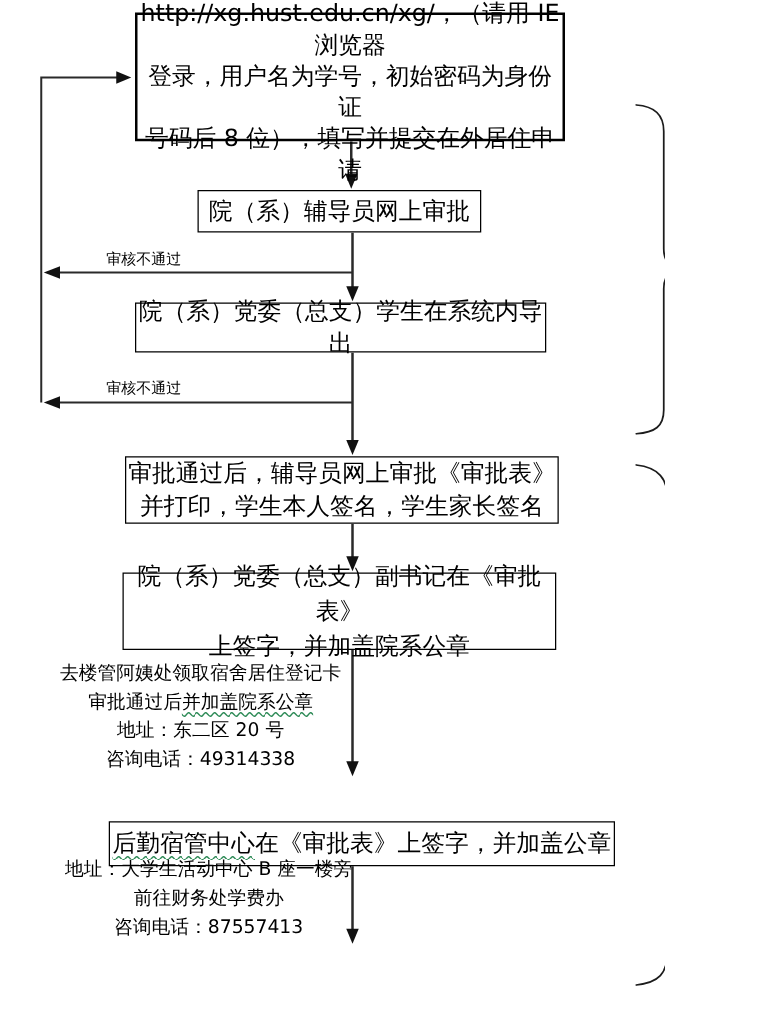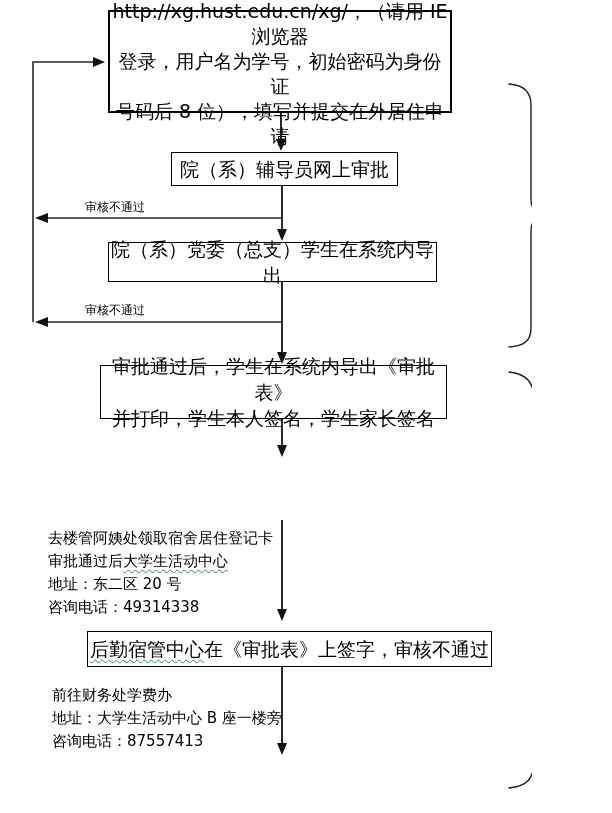--- a/index.html
+++ b/index.html
@@ -26,41 +26,42 @@
     display: flex;
     align-items: center;
     justify-content: center;
     text-align: center;
     font-size: 19px;
     line-height: 26px;
     white-space: pre-line;
     box-sizing: border-box;
   }
   .node-login    { left: 108px; top: 10px;  width: 344px; height: 103px; border-width: 2px; line-height: 25px; }
-  .node-counselor{ left: 171px; top: 152px; width: 227px; height: 34px; }
+  .node-counselor{ left: 158px; top: 152px; width: 227px; height: 34px; }
   .node-sec-online{ left: 108px; top: 242px; width: 329px; height: 40px; }
   .node-export   { left: 100px; top: 365px; width: 347px; height: 54px; line-height: 26px; }
   .node-sec-sign { left: 98px;  top: 458px; width: 347px; height: 62px; line-height: 28px; }
-  .node-dorm     { left: 87px;  top: 631px; width: 405px; height: 36px; }
+  .node-dorm     { left: 87px;  top: 657px; width: 405px; height: 36px; }
   .node-finance  { left: 158px; top: 756px; width: 247px; height: 36px; }
   .reject-label {
     position: absolute;
     z-index: 2;
     font-size: 12px;
     line-height: 18px;
     white-space: nowrap;
   }
   .reject-1 { left: 85px; top: 198px; }
   .reject-2 { left: 85px; top: 301px; }
   .note {
     position: absolute;
     z-index: 2;
     font-size: 15px;
     line-height: 23px;
     white-space: nowrap;
+    text-align: center;
   }
   .note-dorm    { left: 48px; top: 527px; }
   .note-finance { left: 52px; top: 684px; }
   .wavy {
     text-decoration-line: underline;
     text-decoration-style: wavy;
     text-decoration-color: #2e8b57;
     text-decoration-thickness: 1px;
     text-underline-offset: 3px;
   }
@@ -116,41 +117,43 @@
 
   <div class="node node-login">学生本人登录“学生综合管理系统”，
 http://xg.hust.edu.cn/xg/，（请用 IE 浏览器
 登录，用户名为学号，初始密码为身份证
 号码后 8 位），填写并提交在外居住申请</div>
 
   <div class="node node-counselor">院（系）辅导员网上审批</div>
 
   <div class="node node-sec-online">院（系）党委（总支）学生在系统内导出</div>
 
-  <div class="node node-export">审批通过后，学生在系统内导出《审批表》
+  <div class="node node-export">审批通过后，辅导员网上审批《审批表》
 并打印，学生本人签名，学生家长签名</div>
 
+  <div class="node node-sec-sign">院（系）党委（总支）副书记在《审批表》
+上签字，并加盖院系公章</div>
 
   <div class="node node-dorm">
-    <span class="wavy">后勤宿管中心</span><span>在《审批表》上签字，审核不通过</span>
+    <span class="wavy">后勤宿管中心</span><span>在《审批表》上签字，并加盖公章</span>
   </div>
 
 
   <div class="reject-label reject-1">审核不通过</div>
   <div class="reject-label reject-2">审核不通过</div>
 
   <div class="note note-dorm">
     <div>去楼管阿姨处领取宿舍居住登记卡</div>
-    <div><span>审批通过后</span><span class="wavy">大学生活动中心</span></div>
+    <div><span>审批通过后</span><span class="wavy">并加盖院系公章</span></div>
     <div>地址：东二区 20 号</div>
     <div>咨询电话：49314338</div>
   </div>
 
   <div class="note note-finance">
+    <div>地址：大学生活动中心 B 座一楼旁</div>
     <div>前往财务处学费办</div>
-    <div>地址：大学生活动中心 B 座一楼旁</div>
     <div>咨询电话：87557413</div>
   </div>
 
   <div class="brace-label brace-label-inside">系统内操作完成</div>
   <div class="brace-label brace-label-outside">系统外操作完成</div>
 
 </div>
 
 </body></html>

